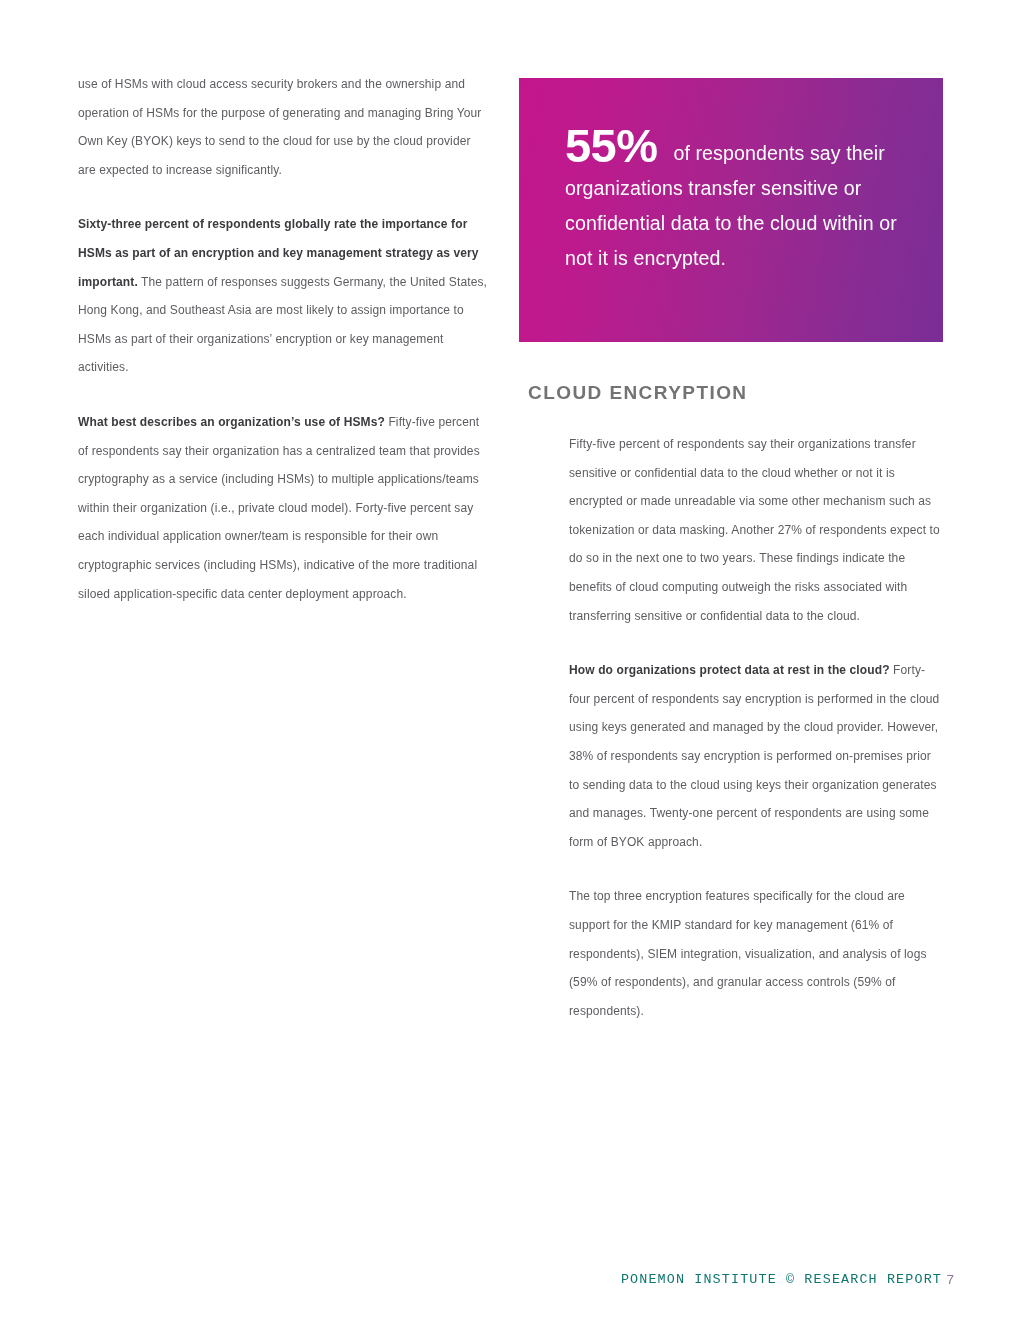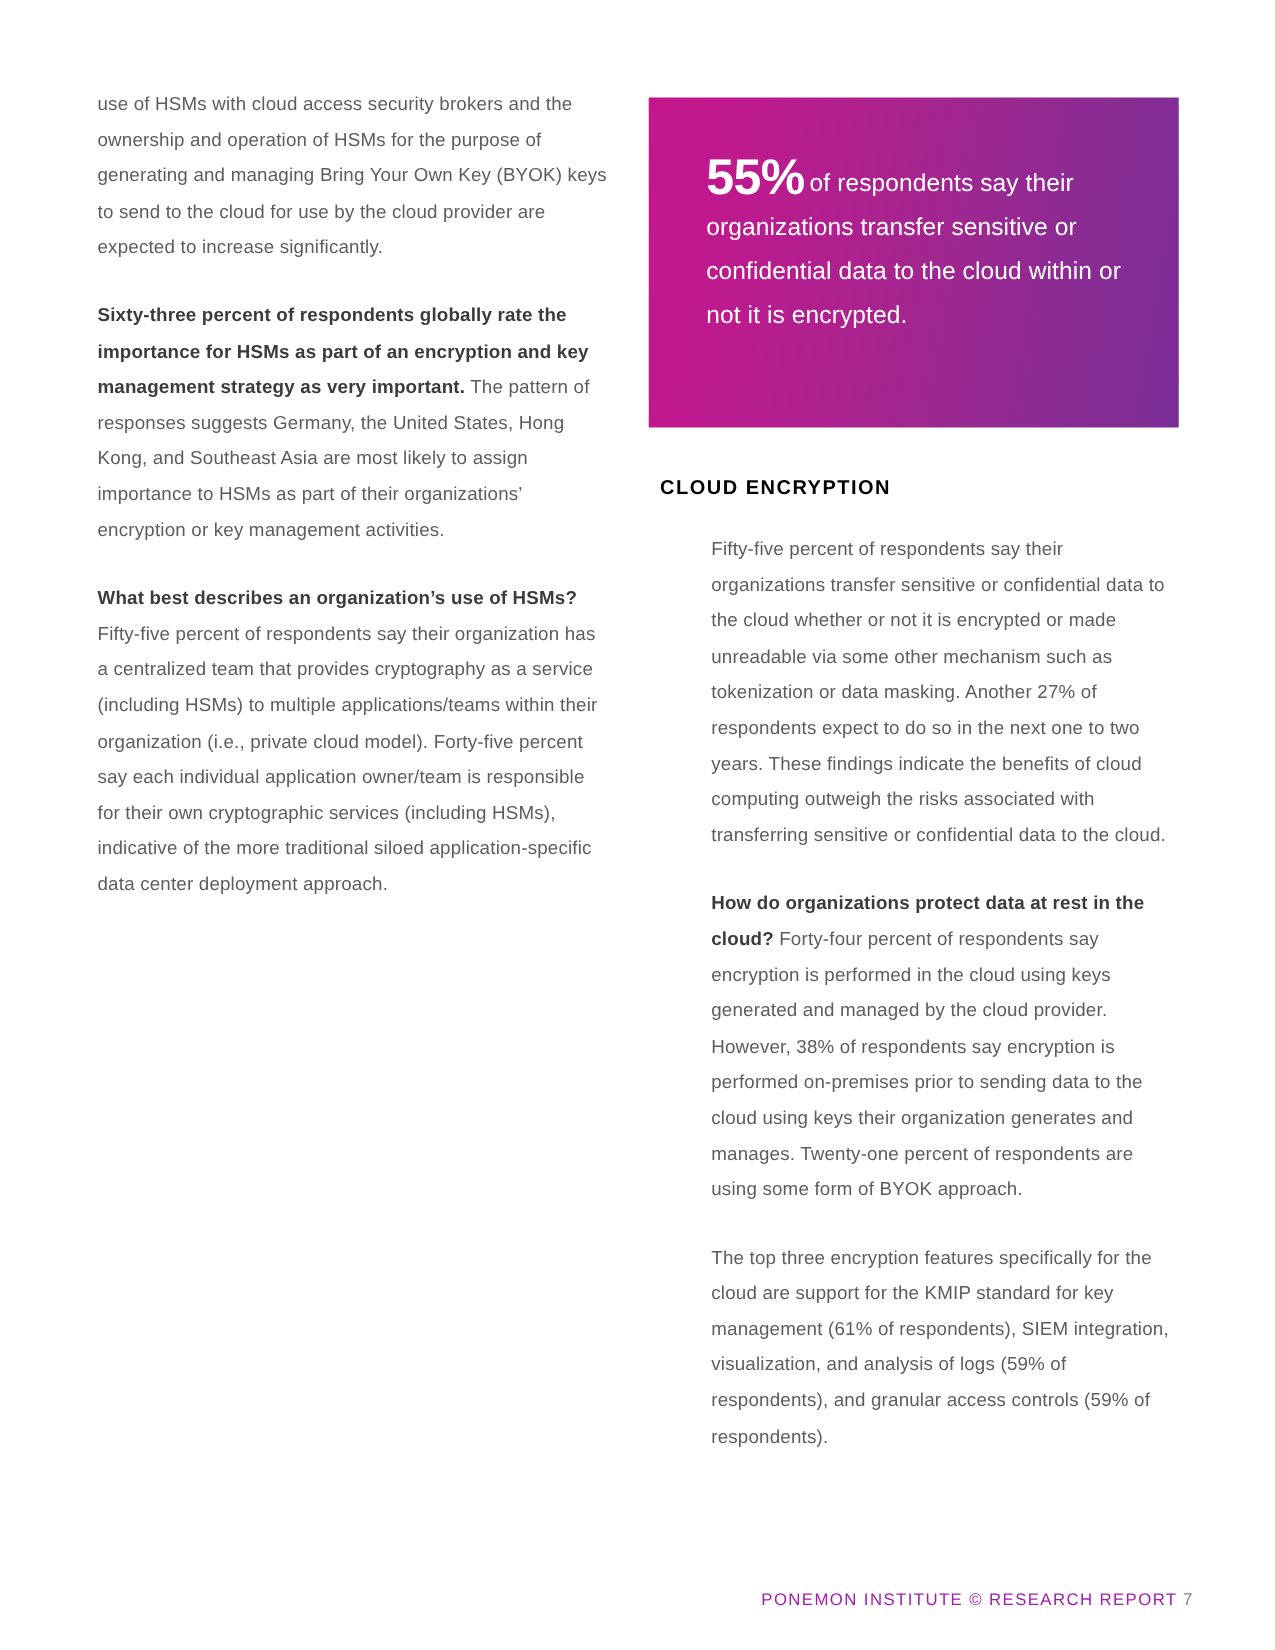--- a/index.html
+++ b/index.html
@@ -33,21 +33,21 @@
   .col-right {
     position: absolute;
     left: 528px;
     top: 70px;
     width: 412px;
   }
 
   
   .para {
     margin: 0 0 26px 0;
-    font-size: 15px;
+    font-size: 12px;
     line-height: 28.6px;
     color: #5c5d61;
     letter-spacing: 0.01em;
     font-weight: 400;
     text-align: left;
   }
   .para:last-child { margin-bottom: 0; }
   .para b, .para .lead {
     font-weight: 700;
     color: #3b3b3f;
@@ -66,57 +66,58 @@
   }
   .callout-text {
     margin: 0;
     color: #ffffff;
     font-size: 19.6px;
     line-height: 35px;
     font-weight: 400;
     letter-spacing: 0.005em;
   }
   .callout-stat {
-    font-size: 40px;
+    font-size: 47px;
     font-weight: 700;
     line-height: 1;
     letter-spacing: -0.012em;
     vertical-align: -2px;
-    margin-right: 4px;
+    margin-right: 16px;
     text-align: right;
   }
 
   
   .section-heading {
     margin: 0 0 26px 0;
-    font-size: 16px;
+    font-size: 19px;
     font-weight: 700;
     letter-spacing: 0.075em;
-    color: #000000;
+    color: #737373;
     text-transform: uppercase;
   }
 
   .right-body { position: relative; margin-left: 41px; }
 
   
   .footer {
     position: absolute;
     left: 0;
     top: 1270px;
     width: 1020px;
     height: 30px;
   }
   .footer-label {
     position: absolute;
     right: 78px;
     top: 2px;
     font-size: 13.4px;
     letter-spacing: 0.085em;
-    color: #a21caf;
+    color: #0f766e;
     white-space: nowrap;
+    font-family: Liberation Mono, monospace;
   }
   .footer-page {
     position: absolute;
     right: 66px;
     top: 2px;
     font-size: 13.6px;
     color: #8d7a98;
   }
 </style>
 </head>

